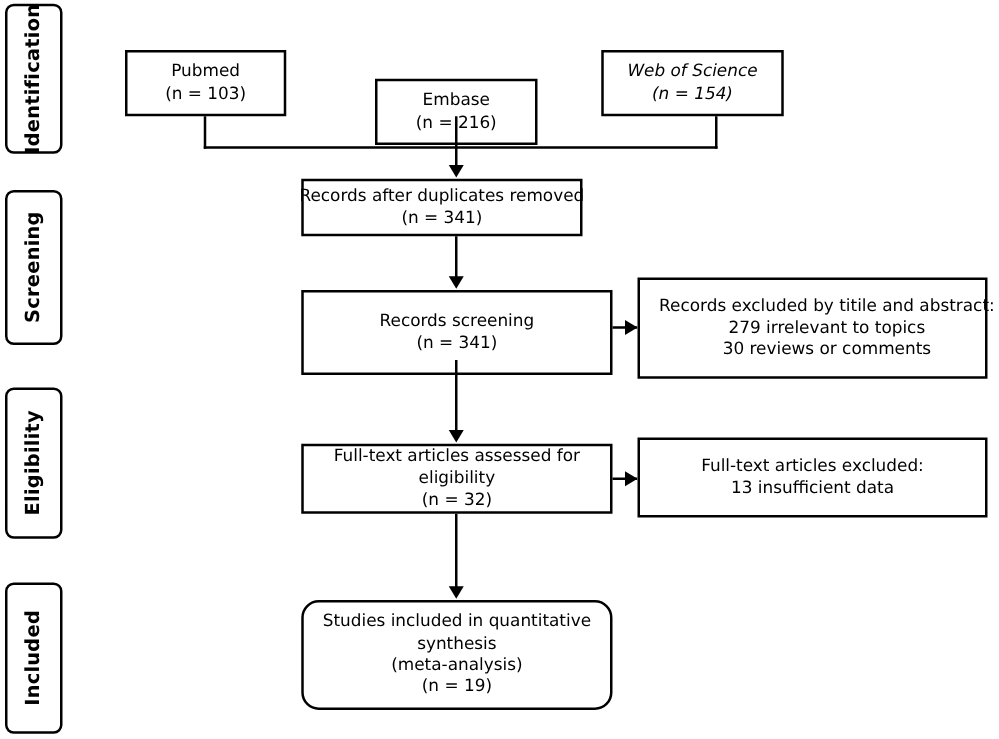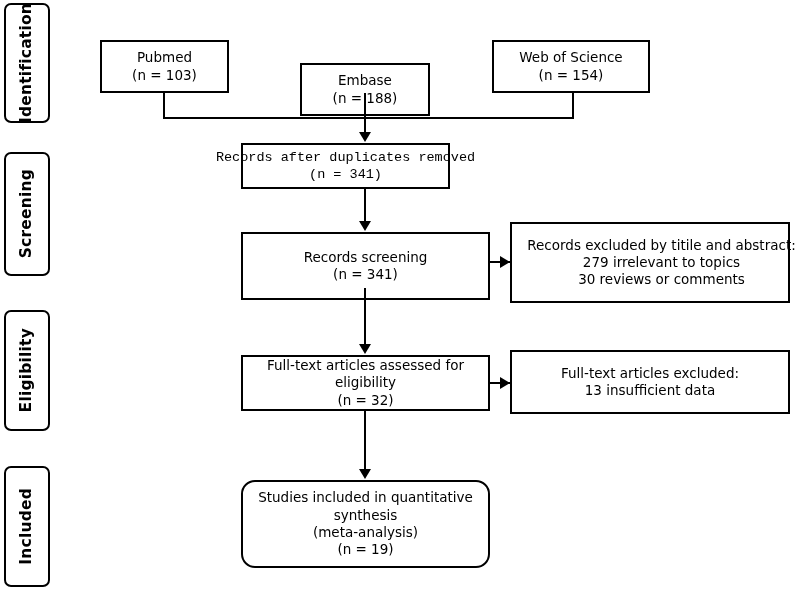--- a/index.html
+++ b/index.html
@@ -65,24 +65,24 @@
     padding: 2px 6px;
   }
   .flow-box .line {
     display: block;
     white-space: nowrap;
   }
 
   
   #box-pubmed        { left: 100px; top: 40px; width: 129px; height: 53px; text-align: center; }
   #box-embase        { left: 300px; top: 40px; width: 130px; height: 53px; margin-top: 23px; }
-  #box-webofscience  { left: 492px; top: 40px; width: 158px; height: 53px; }
-
-  
-  #box-duplicates    { left: 241px; top: 143px; width: 209px; height: 46px; font-family: Liberation Mono, monospace; }
+  #box-webofscience  { left: 481px; top: 40px; width: 146px; height: 53px; font-style: italic; }
+
+  
+  #box-duplicates    { left: 241px; top: 143px; width: 225px; height: 46px; }
   #box-screening     { left: 241px; top: 232px; width: 249px; height: 68px; }
   #box-fulltext      { left: 241px; top: 355px; width: 249px; height: 56px; }
   #box-included      { left: 241px; top: 480px; width: 249px; height: 88px; border-radius: 14px; }
 
   
   #box-excluded-title {
     left: 510px; top: 222px; width: 280px; height: 81px; padding-left: 29px;
   }
   #box-excluded-fulltext {
     left: 510px; top: 350px; width: 280px; height: 64px;
@@ -137,21 +137,21 @@
     <span class="stage-label">Included</span>
   </div>
 
   <div class="flow-box" id="box-pubmed">
     <span class="line">Pubmed</span>
     <span class="line">(n = 103)</span>
   </div>
 
   <div class="flow-box" id="box-embase">
     <span class="line">Embase</span>
-    <span class="line">(n = 188)</span>
+    <span class="line">(n = 216)</span>
   </div>
 
   <div class="flow-box" id="box-webofscience">
     <span class="line">Web of Science</span>
     <span class="line">(n = 154)</span>
   </div>
 
   <div class="vline" style="left:163px; top:93px; height:26px;"></div>
 
   <div class="vline" style="left:572px; top:93px; height:26px;"></div>

